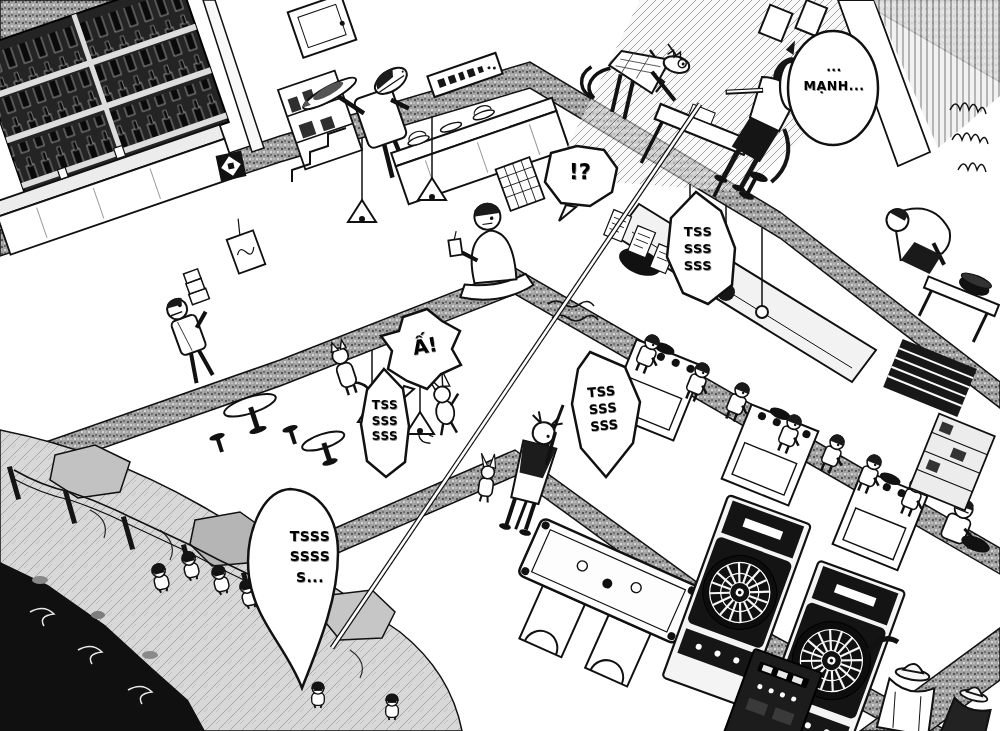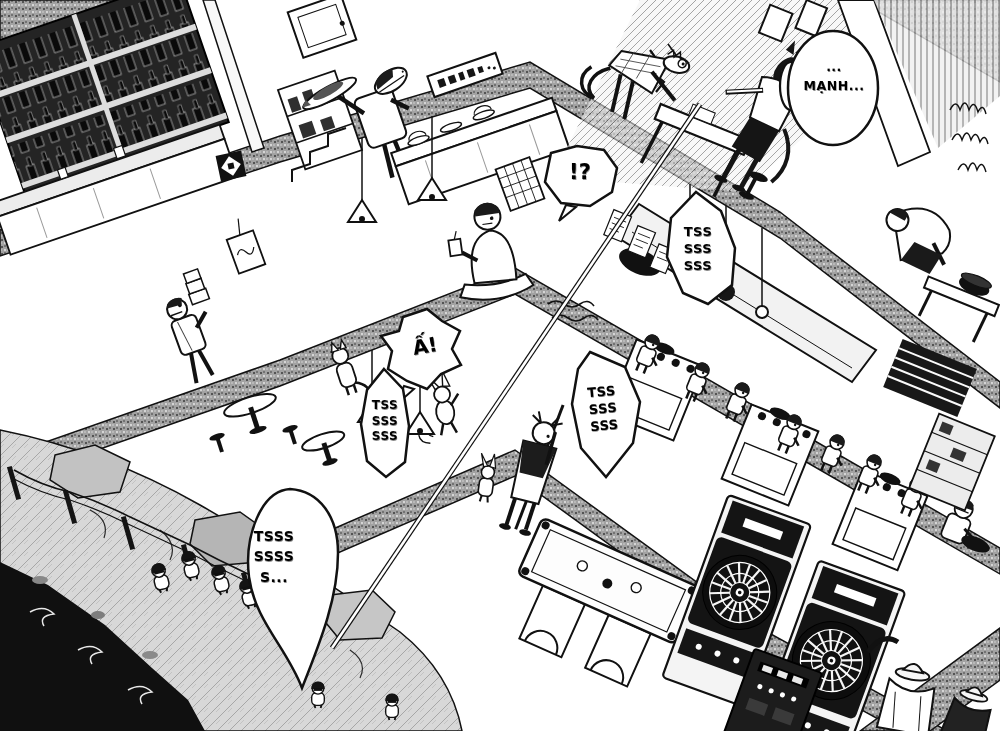--- a/index.html
+++ b/index.html
@@ -10,21 +10,21 @@
       justify-content:center;text-align:center;color:#000;font-weight:bold;
       font-family:"DejaVu Sans",sans-serif;pointer-events:none;
       text-shadow:0.6px 0.8px 0 rgba(0,0,0,0.45);}
   .bl{display:block;}
   #t-manh{left:792px;top:58px;width:84px;font-size:12.5px;line-height:1.5;letter-spacing:.5px;}
   #t-shock{left:552px;top:160px;width:56px;font-size:21px;}
   #t-tss1{left:666px;top:224px;width:64px;font-size:13px;line-height:1.3;letter-spacing:.5px;}
   #t-yelp{left:400px;top:334px;width:50px;font-size:20px;transform:rotate(-10deg);}
   #t-tss2{left:358px;top:398px;width:54px;font-size:12px;line-height:1.3;letter-spacing:.5px;}
   #t-tss3{left:572px;top:384px;width:62px;font-size:13px;line-height:1.3;transform:rotate(-5deg);letter-spacing:.5px;}
-  #t-tsss{left:232px;top:526px;width:84px;font-size:14px;line-height:1.45;letter-spacing:.5px;}
+  #t-tsss{left:268px;top:526px;width:84px;font-size:14px;line-height:1.45;letter-spacing:.5px;}
 </style>
 </head>
 <body>
 
 <div id="stage">
 <svg id="art" width="1000" height="731" viewBox="0 0 1000 731">
   <defs>
     <pattern id="speck" width="7" height="7" patternUnits="userSpaceOnUse">
       <rect width="7" height="7" fill="#a2a2a2"></rect>
       <circle cx="2" cy="2" r="1" fill="#3a3a3a"></circle>

